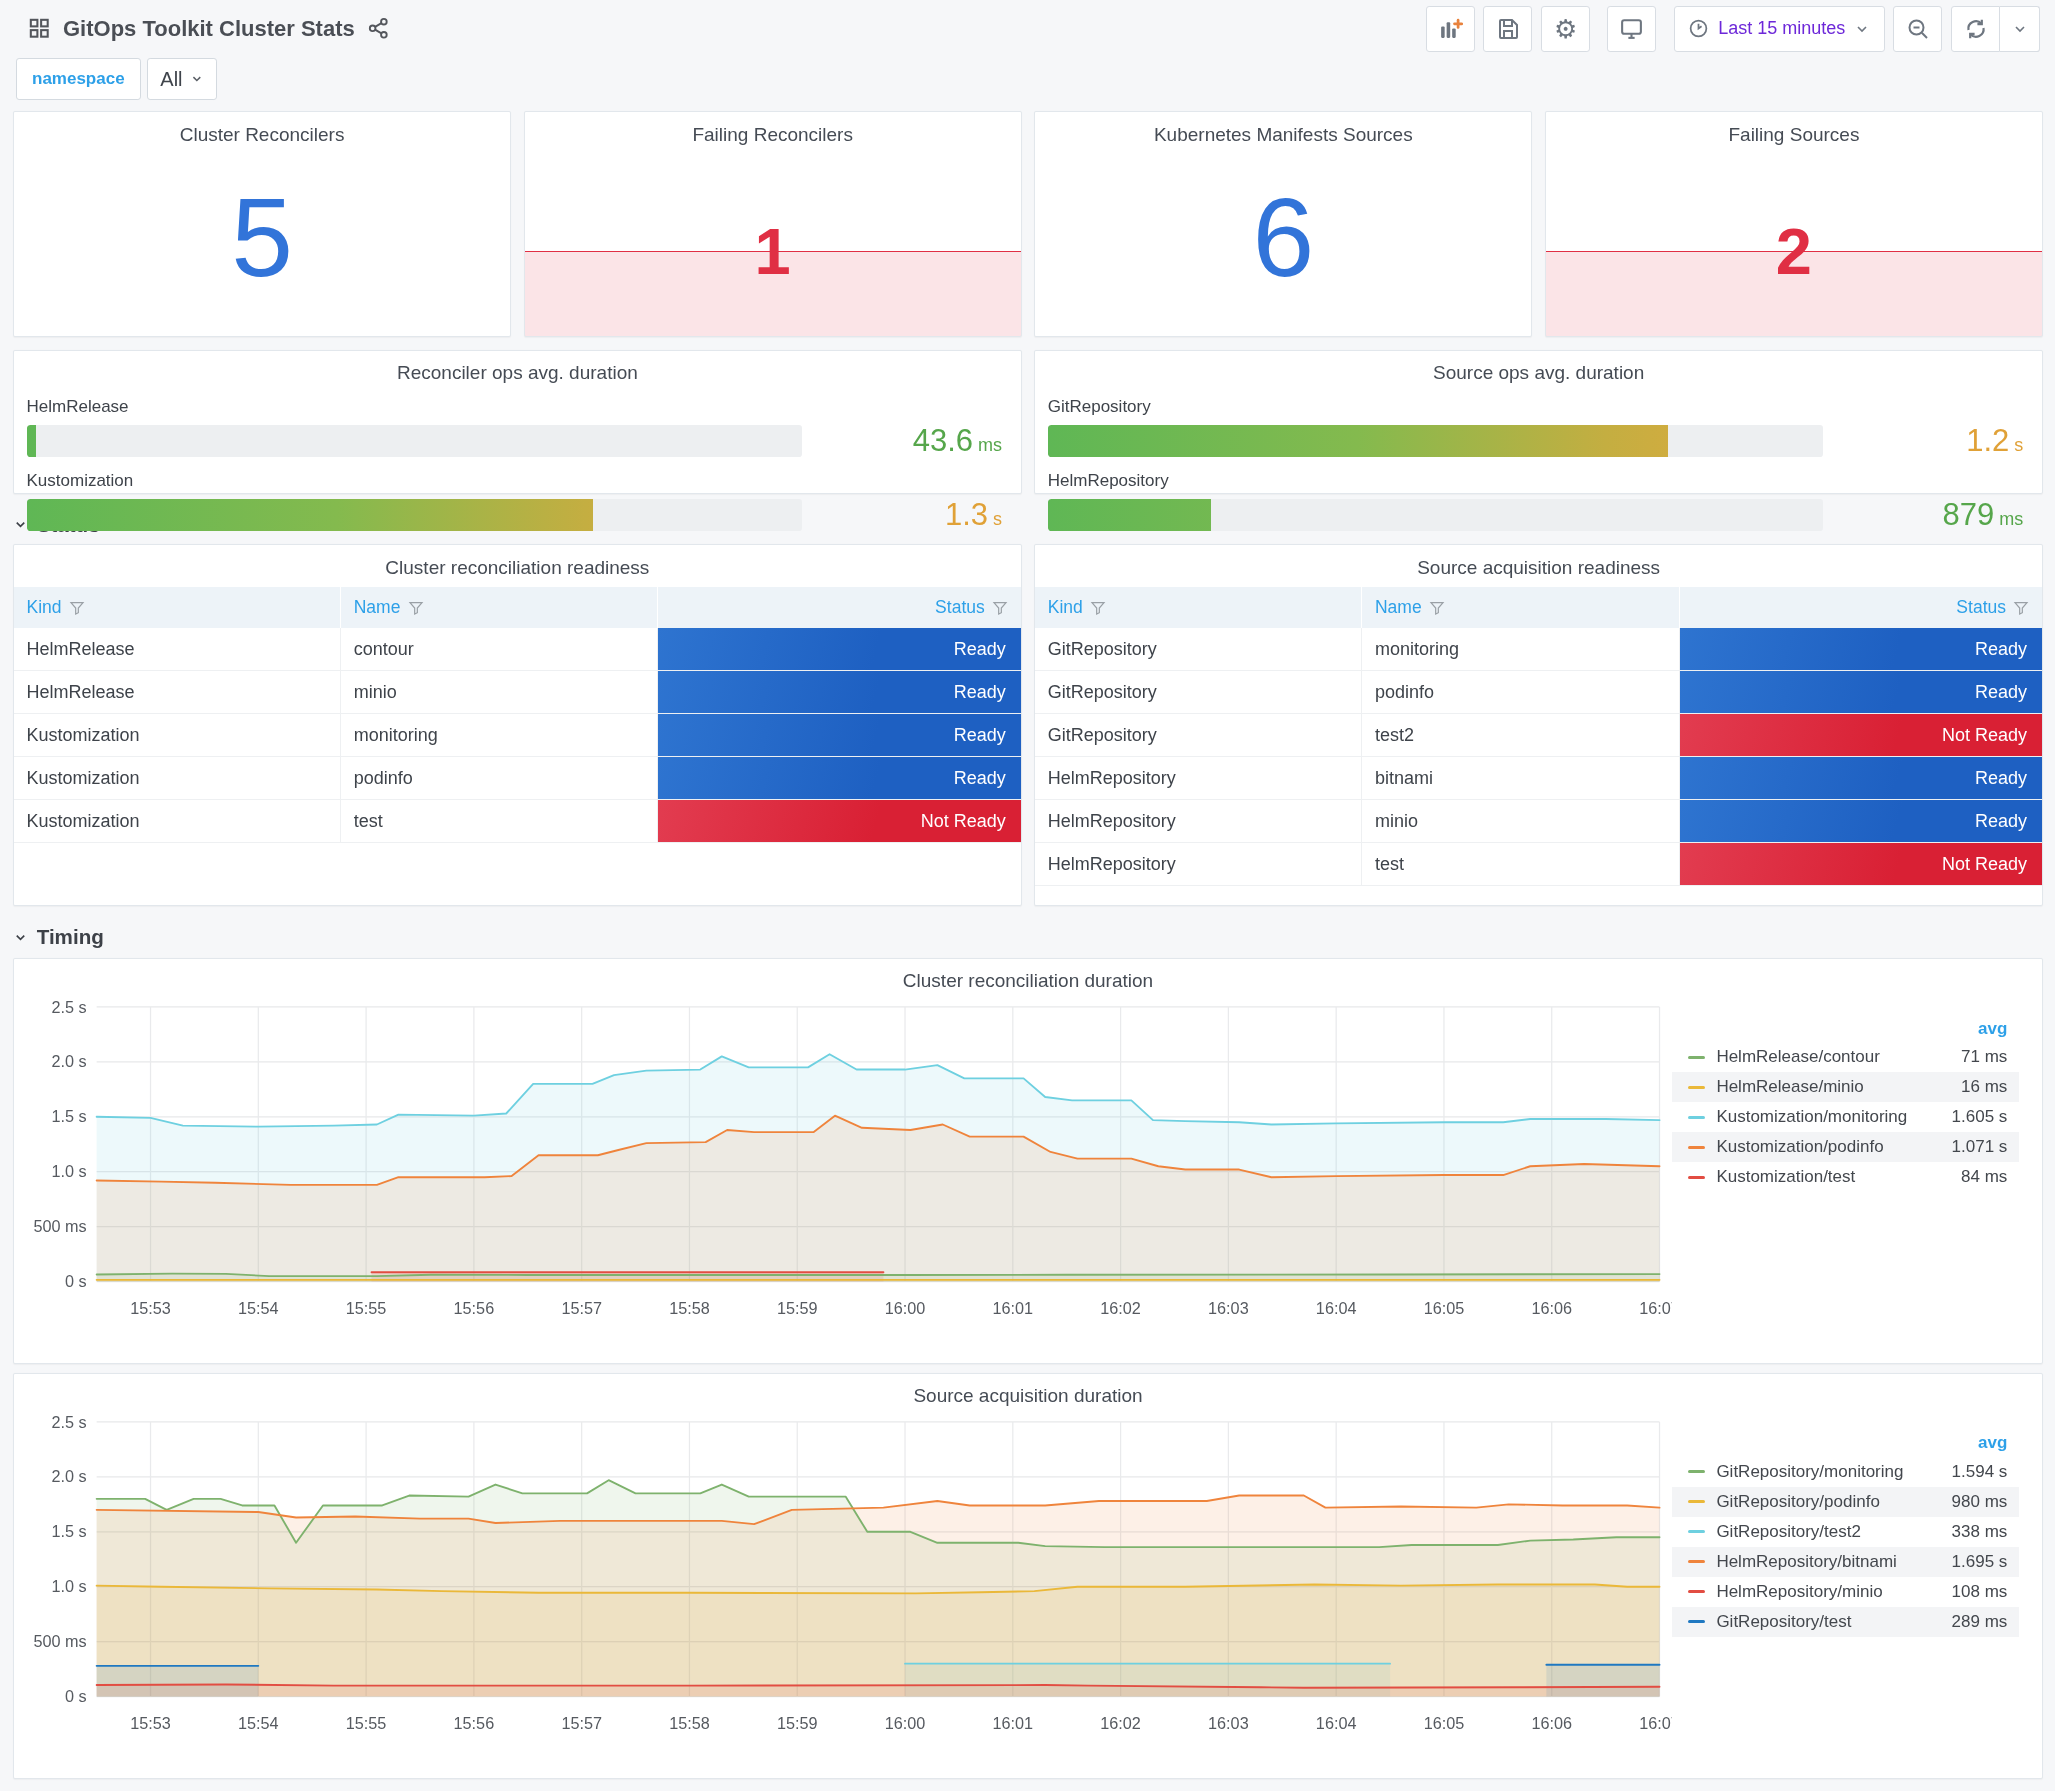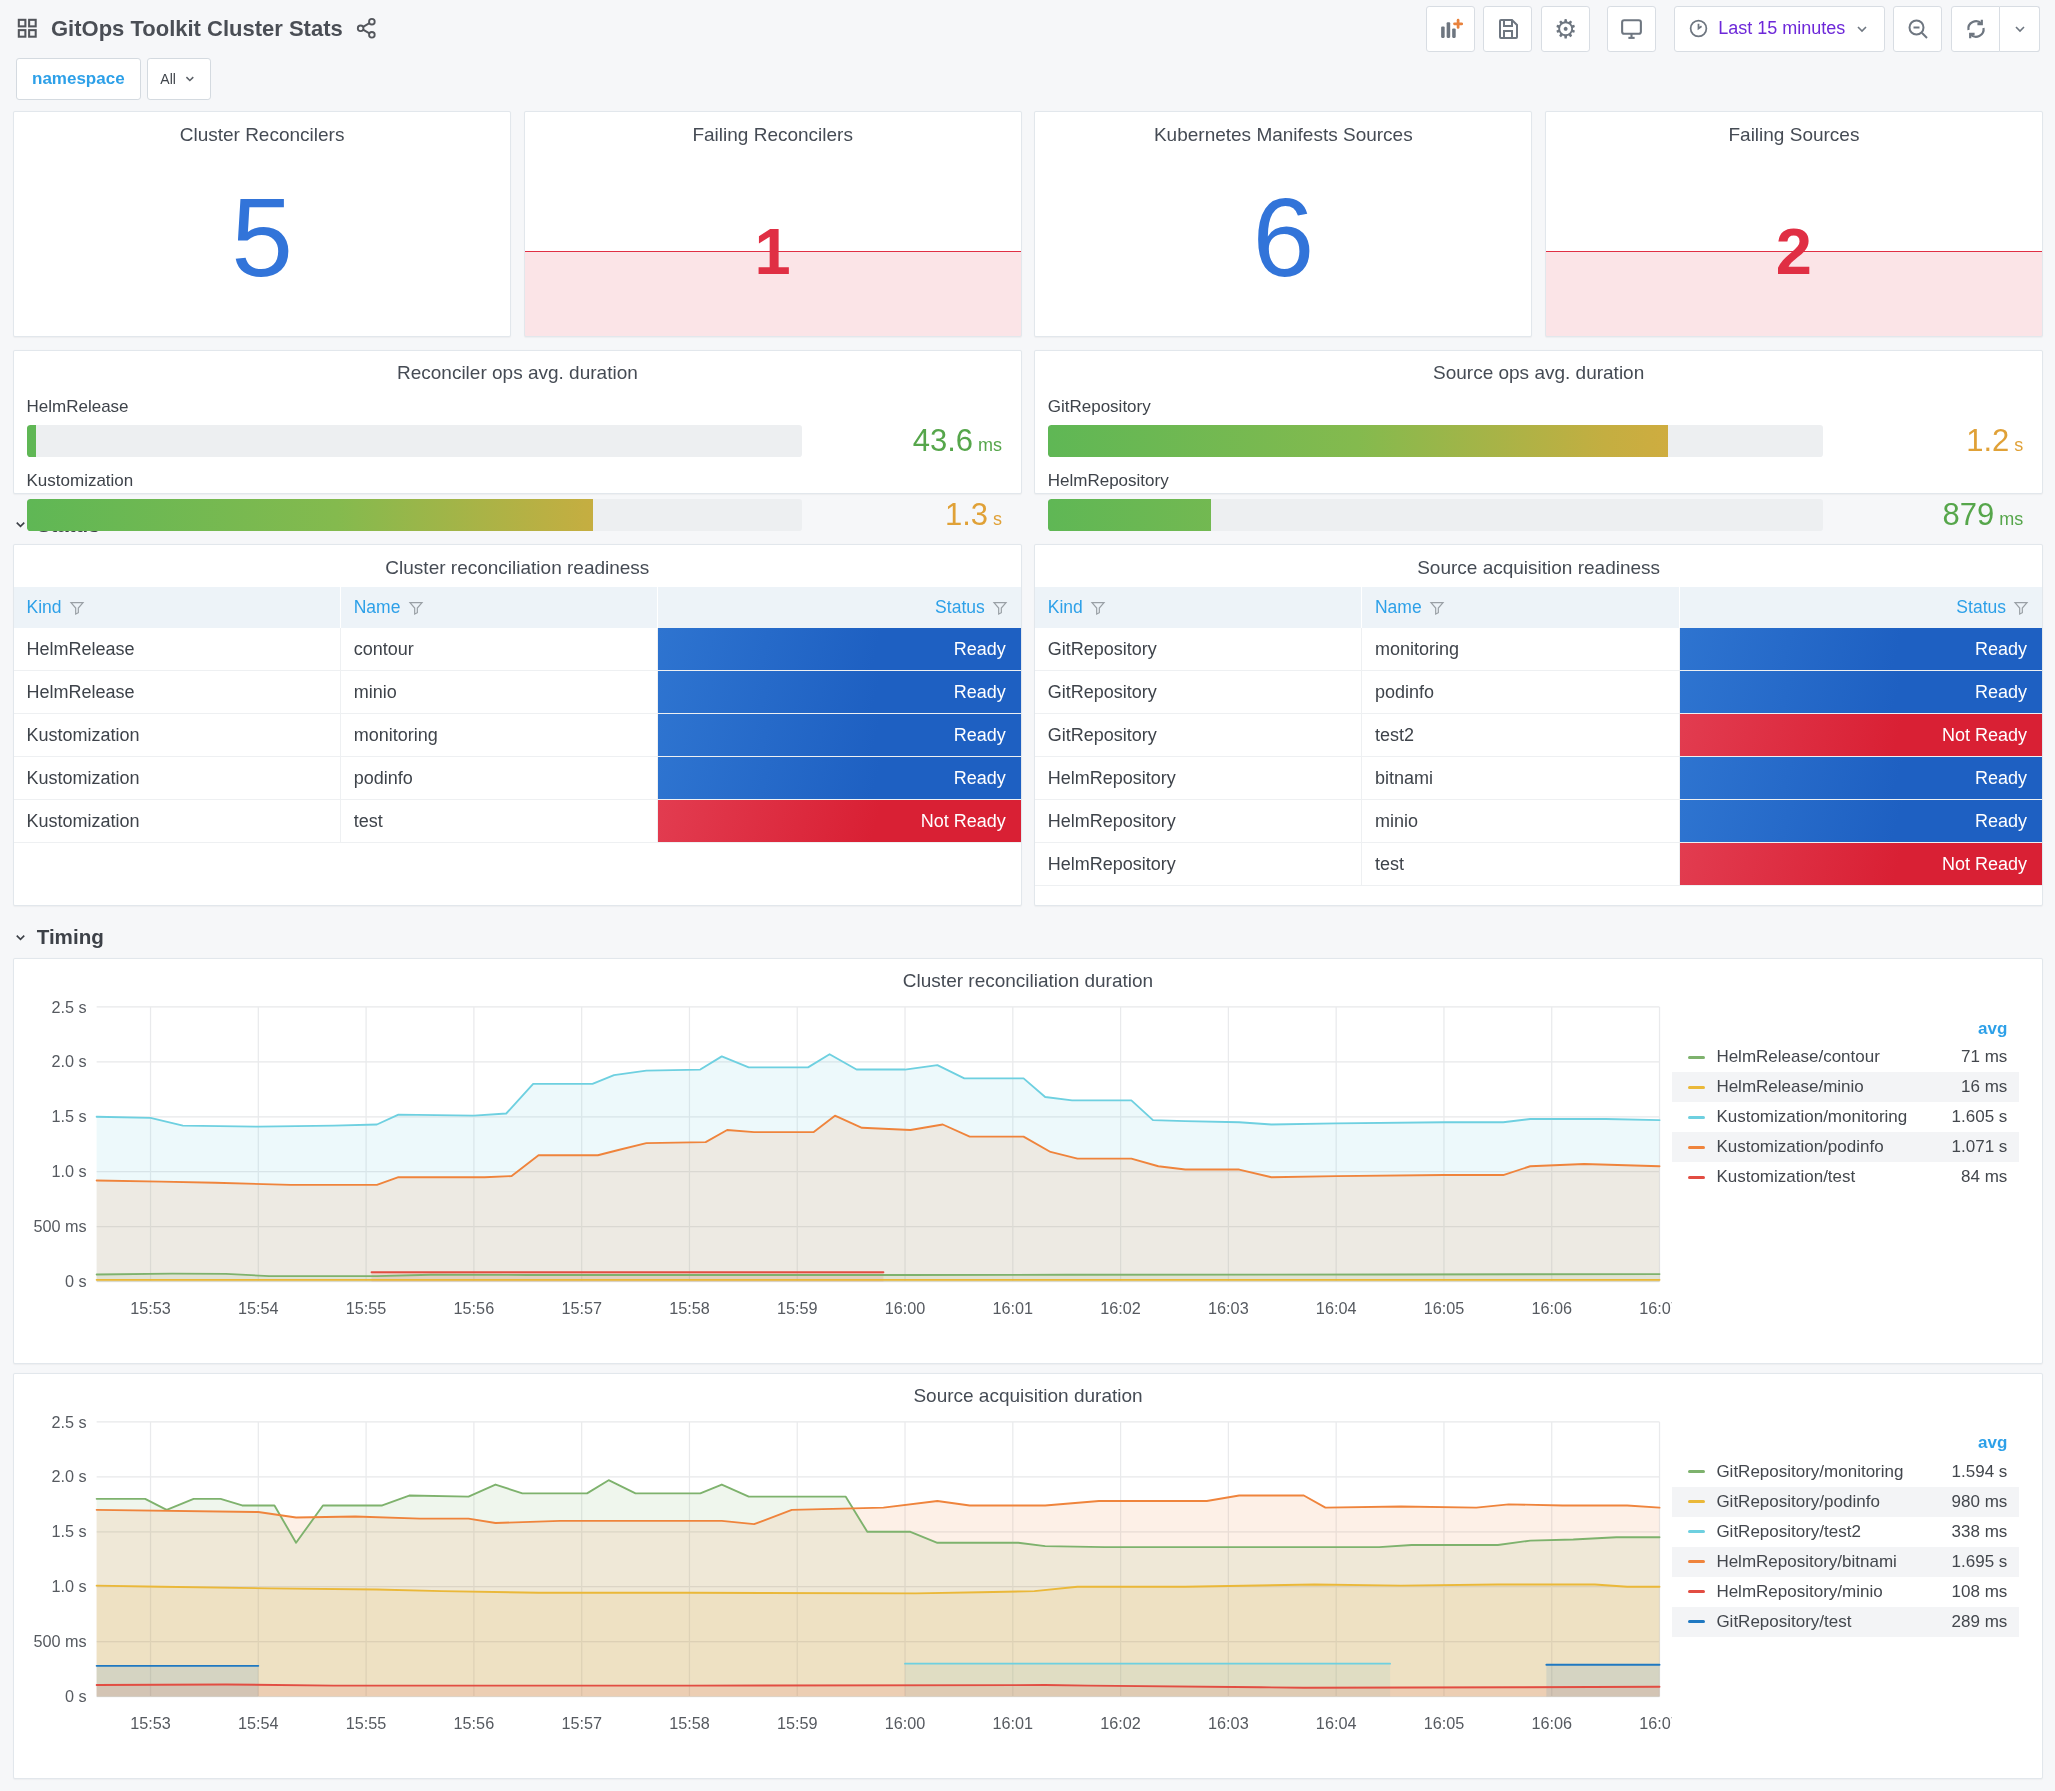--- a/index.html
+++ b/index.html
@@ -1,34 +1,34 @@
 <!DOCTYPE html>
 <html style="font-size:10px"><head>
 <meta charset="utf-8">
 <style>
   html,body{margin:0;padding:0;}
   body{width:2056px;height:1791px;background:#f6f7f9;font-family:"Liberation Sans",sans-serif;color:#3e434a;overflow:hidden;}
   .page{width:2056px;height:1791px;position:relative;}
 
   
-  .topbar{display:flex;align-items:center;justify-content:space-between;padding:8.7px 16px 3.7px 16px;height:52px;box-sizing:border-box;}
+  .topbar{display:flex;align-items:center;justify-content:space-between;padding:8.7px 16px 3.7px 16px;height:52px;box-sizing:border-box;margin-left:12px;}
   .tb-left{display:flex;align-items:center;gap:12.5px;}
   .dash-title{font-size:22px;font-weight:600;color:#4a4e55;}
   .tb-right{display:flex;align-items:center;gap:8.7px;}
   .tb-btn{height:46px;min-width:49px;box-sizing:border-box;border:0.6px solid #d8dde3;border-radius:3.1px;background:#fff;display:flex;align-items:center;justify-content:center;color:#6e7680;cursor:pointer;}
   .time-btn{padding:0 13.7px;gap:8.7px;font-size:18px;color:#6d28d9;font-weight:500;}
   .split{display:flex;}
   .split .tb-btn:first-child{border-radius:3.1px 0 0 3.1px;}
   .split .tb-btn:last-child{border-radius:0 3.1px 3.1px 0;border-left:none;min-width:40px;}
   .icon{display:inline-flex;align-items:center;justify-content:center;}
 
   
   .varrow{display:flex;align-items:center;gap:6.2px;padding:6.2px 16px 11.2px 16px;}
   .var-label{height:40px;padding:0 15px;display:flex;align-items:center;background:#fff;border:0.6px solid #d4dae0;border-radius:3.1px;color:#2da0e8;font-weight:700;font-size:17px;cursor:pointer;}
-  .var-value{height:40px;padding:0 12.5px;display:flex;align-items:center;gap:7.5px;background:#fff;border:0.6px solid #d4dae0;border-radius:3.1px;color:#3f444b;font-size:14px;cursor:pointer;}
+  .var-value{height:40px;padding:0 12.5px;display:flex;align-items:center;gap:7.5px;background:#fff;border:0.6px solid #d4dae0;border-radius:3.1px;color:#3f444b;font-size:20px;cursor:pointer;}
 
   
   .panel{background:#fff;border:0.6px solid #e2e7ec;border-radius:1.9px;box-shadow:0 0.6px 1.2px rgba(0,0,0,.04);box-sizing:border-box;}
   .panel-title{font-size:19px;font-weight:500;color:#454b54;text-align:center;padding-top:11.2px;cursor:pointer;}
 
   
   .row-stats{display:flex;gap:12.5px;margin:0 13px;height:226px;}
   .stat-panel{flex:1;position:relative;overflow:hidden;}
   .stat-value{position:absolute;left:50%;top:56%;transform:translate(-50%,-50%);font-size:111px;font-weight:500;line-height:1;}
   .stat-panel.failing .stat-value{font-size:65px;font-weight:600;}

